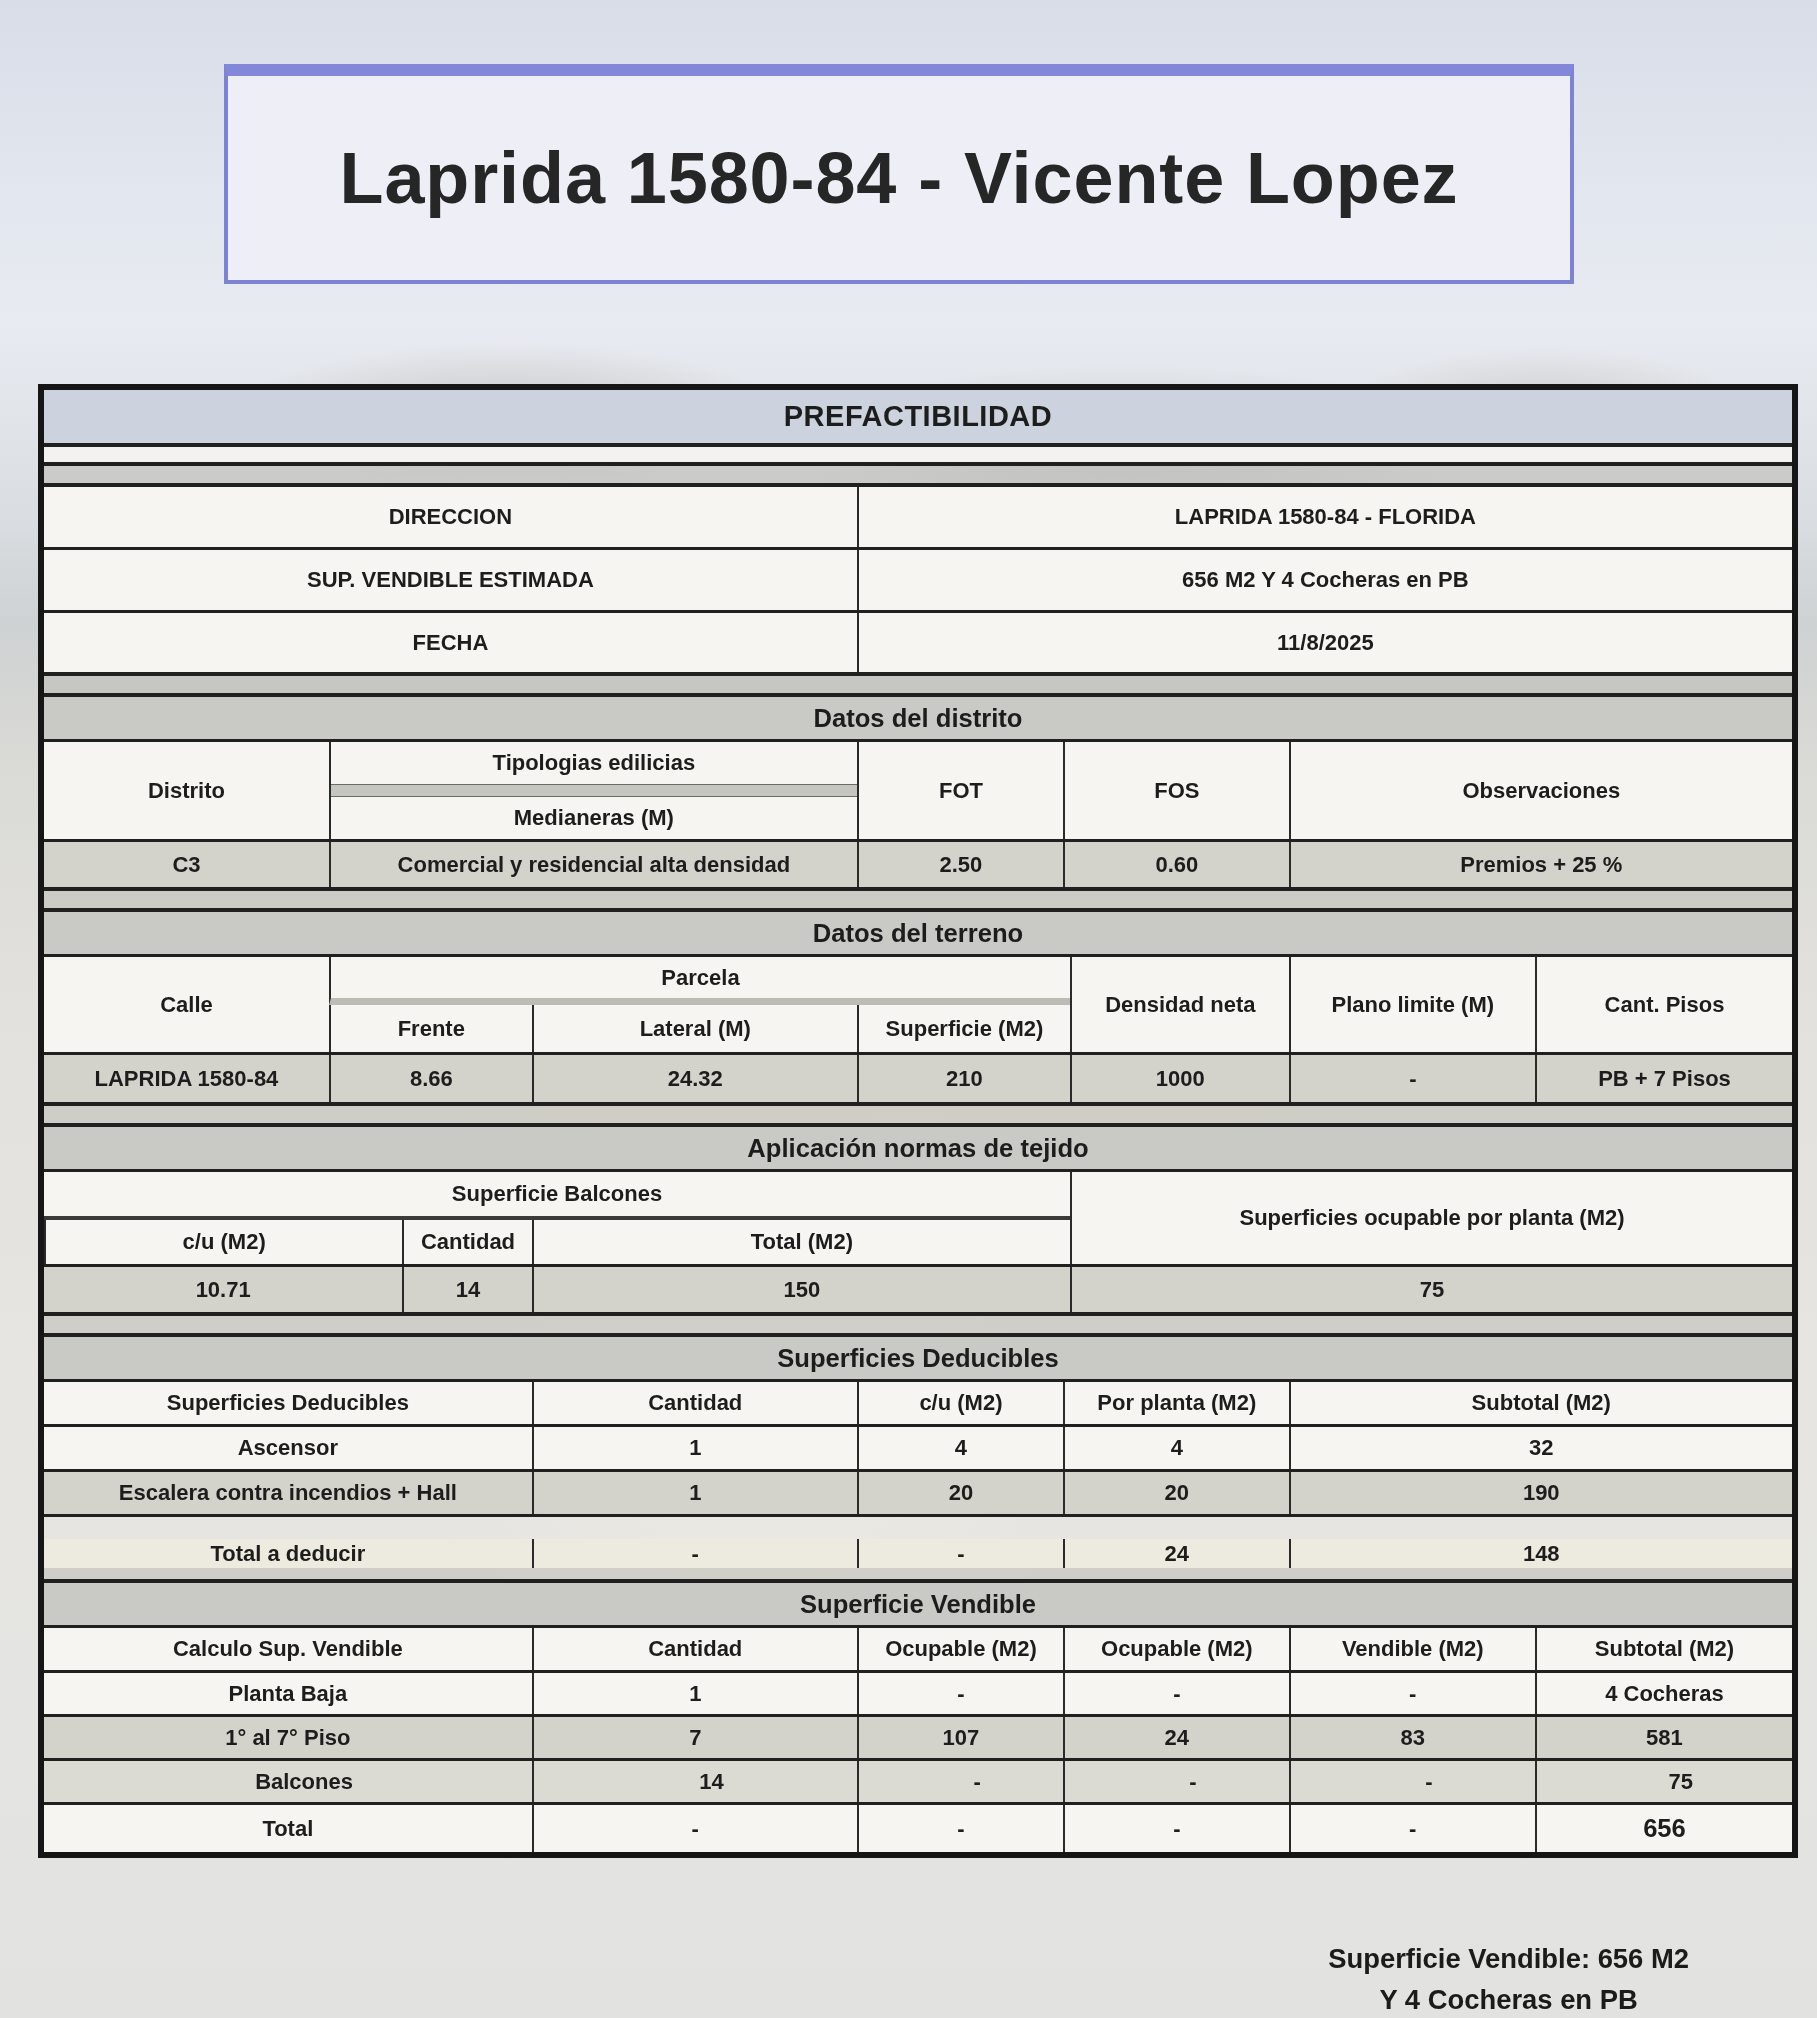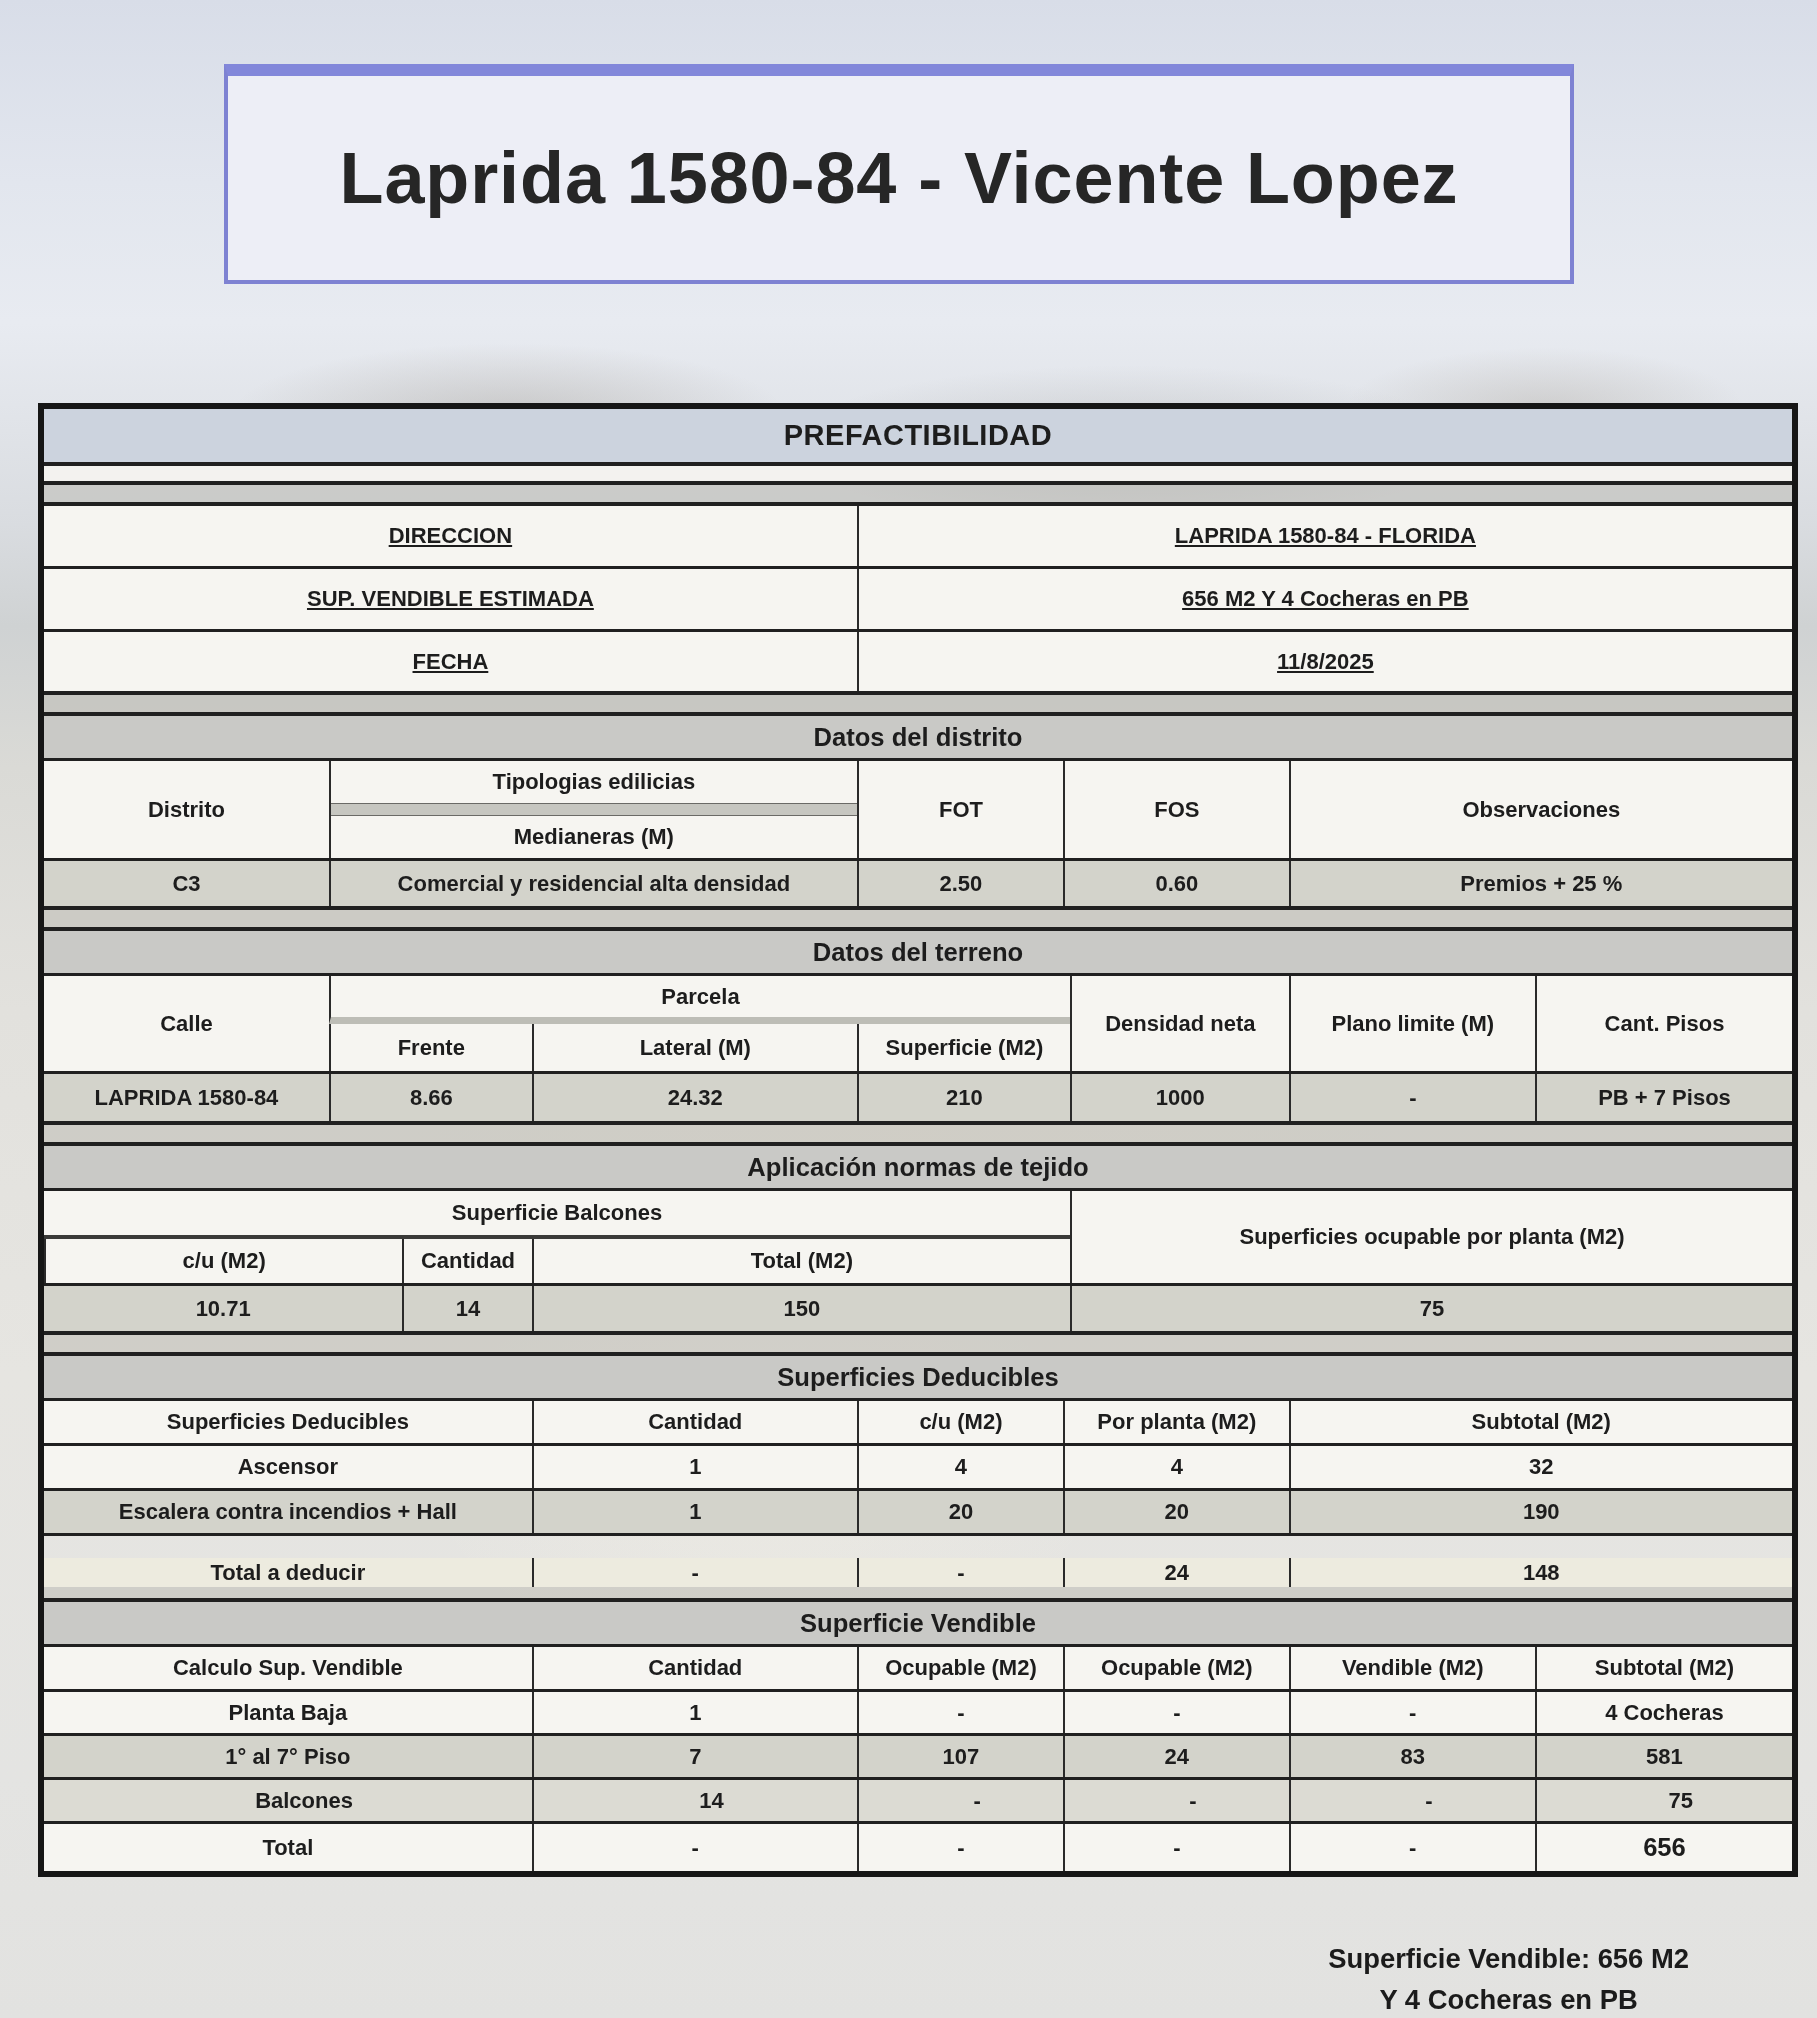--- a/index.html
+++ b/index.html
@@ -20,21 +20,21 @@
   
   .title-box{
     position:absolute;left:224px;top:64px;width:1350px;height:220px;
     background:#edeef6;border:4.7px solid #7e82d2;border-top:12.3px solid #8287da;
     box-sizing:border-box;display:flex;align-items:center;justify-content:center;
   }
   .title-box h1{margin:0;font-size:72px;font-weight:600;letter-spacing:0.9px;color:#262626;}
 
   
   .sheet{
-    position:absolute;left:38px;top:403px;width:1760px;
+    position:absolute;left:38px;top:384px;width:1760px;
     border:6.6px solid #161616;box-sizing:border-box;background:transparent;
   }
   .row{box-sizing:border-box;border-bottom:3.8px solid #202020;display:grid;align-items:stretch;}
   .row.bb5{border-bottom-width:4.7px;}
   .row.last{border-bottom:none;}
   .cell{display:flex;align-items:center;justify-content:center;text-align:center;
     box-sizing:border-box;border-left:2.8px solid #2a2a2a;padding:1.9px 7.6px;
     font-size:22px;font-weight:700;line-height:1.15;}
   .cell:first-child,.cell.nobl{border-left:none;}
 
@@ -44,21 +44,21 @@
   .gap{height:21px;background:rgba(186,184,176,0.50);}
   .secbar{height:42px;background:#c9c9c6;display:flex;align-items:center;justify-content:center;
     font-size:25.6px;font-weight:700;}
 
   .white{background:#f6f5f1;}
   .shade{background:#d3d3cb;}
   .cream{background:#edebdf;margin-top:22px;}
   .midshade{background:#dcdbd3;padding-left:40px;}
 
   
-  .g-info{grid-template-columns:46.5% 53.5%;height:63px;text-decoration:underline;}
+  .g-info{grid-template-columns:46.5% 53.5%;height:63px;}
   .g-distrito{grid-template-columns:16.3% 30.2% 11.8% 12.9% 28.8%;}
   .g-terreno{grid-template-columns:16.3% 11.6% 18.6% 12.2% 12.5% 14.1% 14.7%;}
   .g-tejido{grid-template-columns:20.5% 7.4% 30.8% 41.3%;}
   .g-ded{grid-template-columns:27.9% 18.6% 11.8% 12.9% 28.8%;}
   .g-ven{grid-template-columns:27.9% 18.6% 11.8% 12.9% 14.1% 14.7%;}
 
   
   .head-distrito{height:100px;}
   .split-cell{display:flex;flex-direction:column;padding:0;align-items:stretch;justify-content:stretch;}
   .split-top,.split-bottom{flex:1;display:flex;align-items:center;justify-content:center;}

